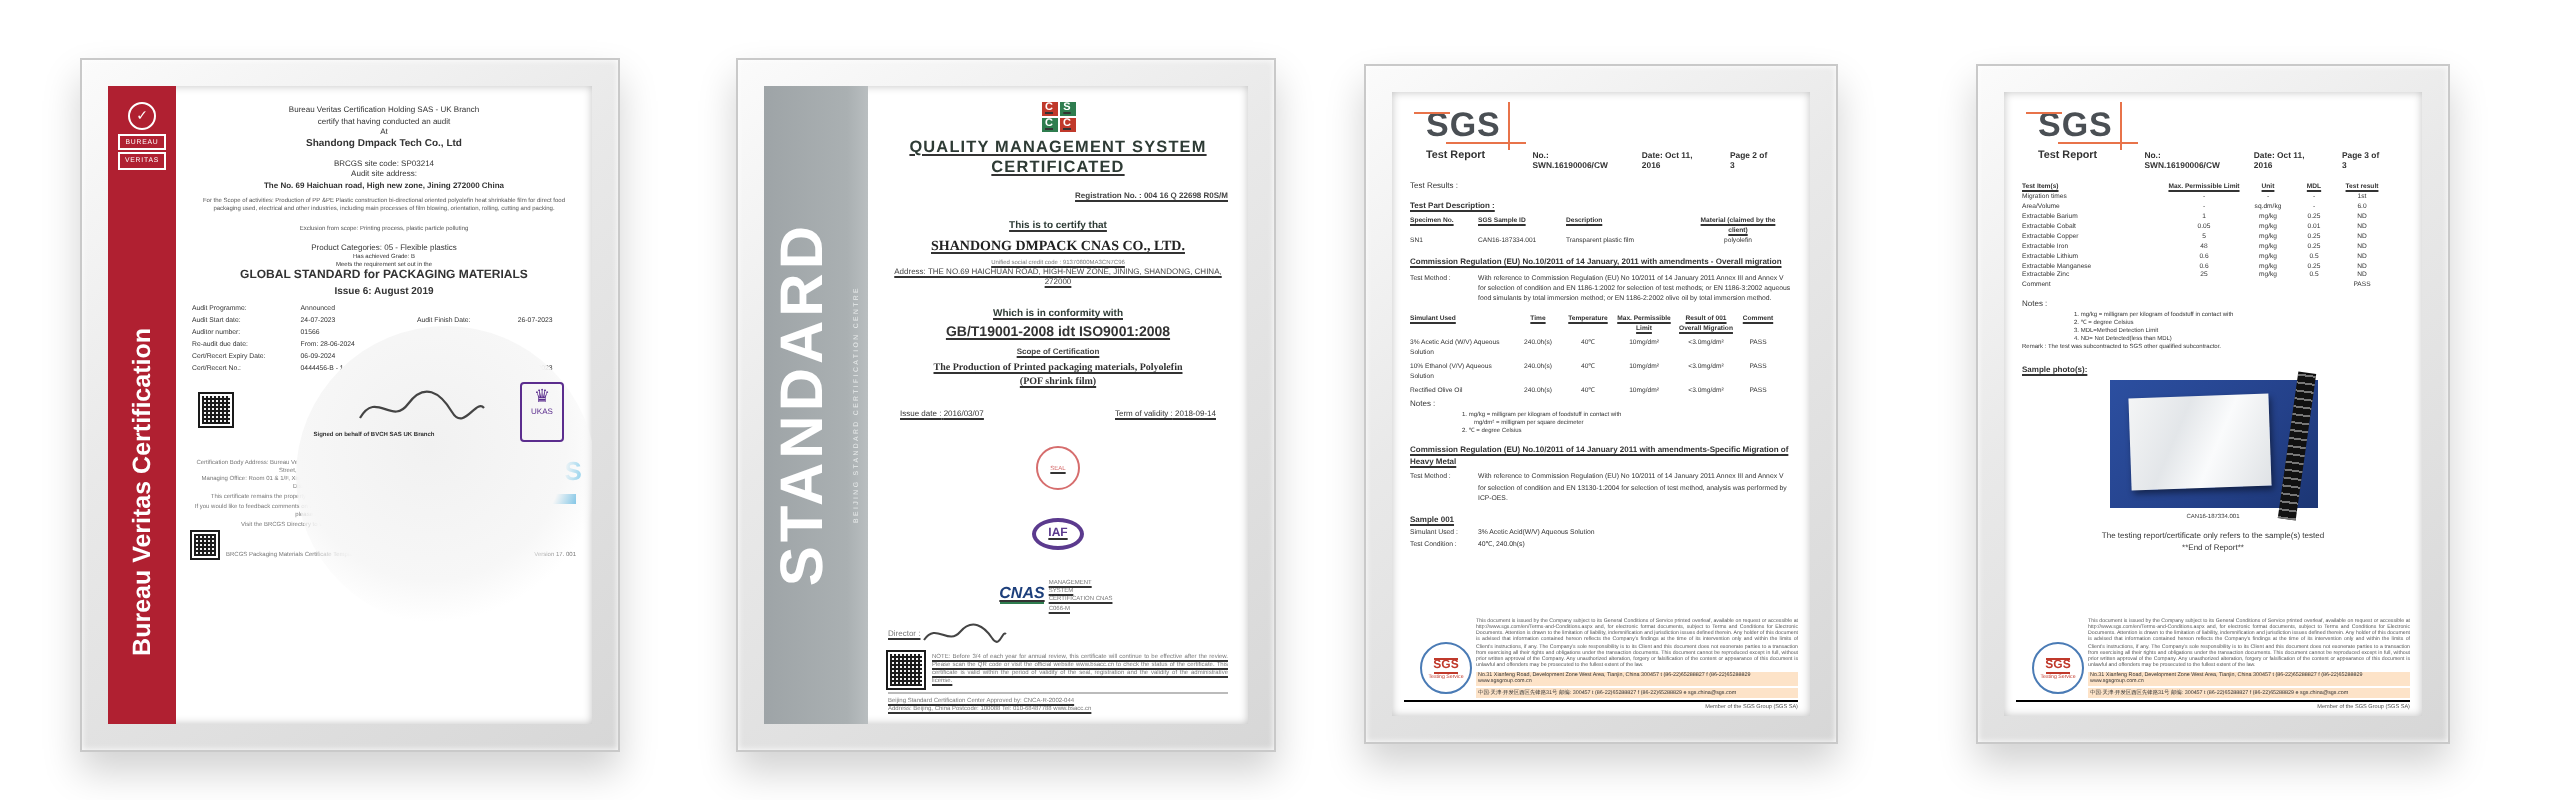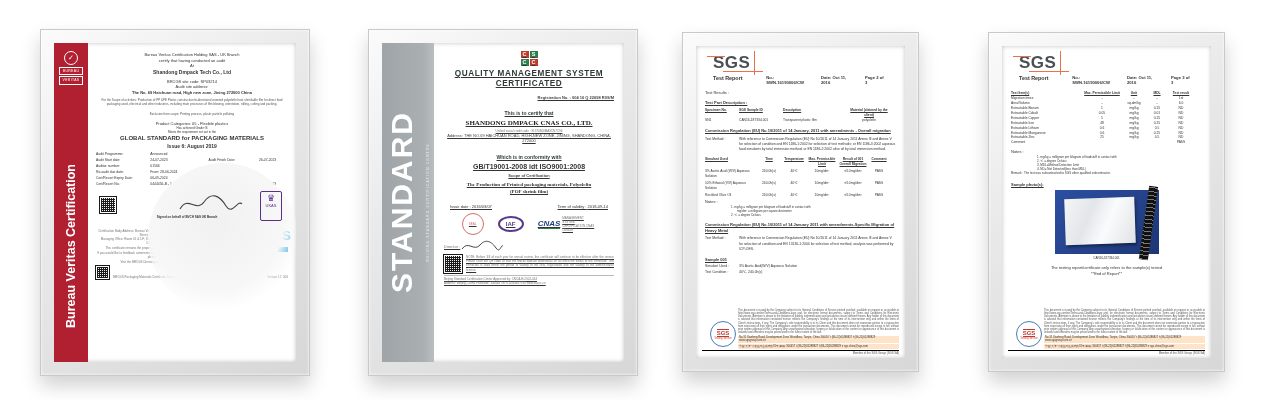--- a/index.html
+++ b/index.html
@@ -54,21 +54,21 @@
   .st-side { position:absolute; left:0; top:0; bottom:0; width:52px; background:linear-gradient(90deg,#9ea4a7 0%,#aab0b2 80%,#b9bec0 100%); }
   .st-big { position:absolute; left:-2px; top:0; bottom:0; width:44px; color:#fff; font-weight:bold; font-size:30px;
             display:flex; align-items:center; justify-content:center; letter-spacing:2px; }
   .st-small { position:absolute; right:2px; top:0; bottom:0; width:8px; color:#e9ecec; font-size:3.4px; letter-spacing:1.2px;
               display:flex; align-items:center; justify-content:center; }
   .st-main { position:absolute; left:52px; top:0; right:0; bottom:0; padding:8px 10px 4px 10px;text-decoration:underline; }
   .csc-logo { display:grid; grid-template-columns:8px 8px; grid-gap:1px; width:17px; margin:0 auto 3px auto; }
   .csc-logo span { height:7px; font-size:5.5px; font-weight:bold; color:#fff; text-align:center; line-height:7px; }
   .csc-r { background:#c0392b; } .csc-g { background:#2f7d4f; }
   .qms-title { color:#2e3b35; font-weight:bold; font-size:8.2px; letter-spacing:.6px; line-height:1.25; }
-  .seals { display:flex; align-items:center; justify-content:center; gap:14px; margin-top:4px; }
+  .seals { display:flex; align-items:center; justify-content:center; gap:14px; margin-top:14px;flex-direction:column; }
   .seal-red { width:22px; height:22px; border:1.5px solid rgba(200,60,60,.75); border-radius:50%;
               color:rgba(200,60,60,.8); font-size:3px; display:flex; align-items:center; justify-content:center; }
   .seal-iaf { width:26px; height:16px; border:2px solid #5b3a8e; border-radius:50%; color:#5b3a8e; font-weight:bold;
               font-size:6px; display:flex; align-items:center; justify-content:center; }
   .seal-cnas { display:flex; align-items:center; gap:2px; }
   .cnas-mark { color:#1d3f7b; font-weight:bold; font-style:italic; font-size:8px; border-bottom:1.5px solid #2f7d4f; }
 
   
   .sgs-main { position:absolute; inset:0; padding:7px 9px 4px 9px; }
   .sgs-logo { position:relative; width:44px; height:20px; margin-left:8px; }

